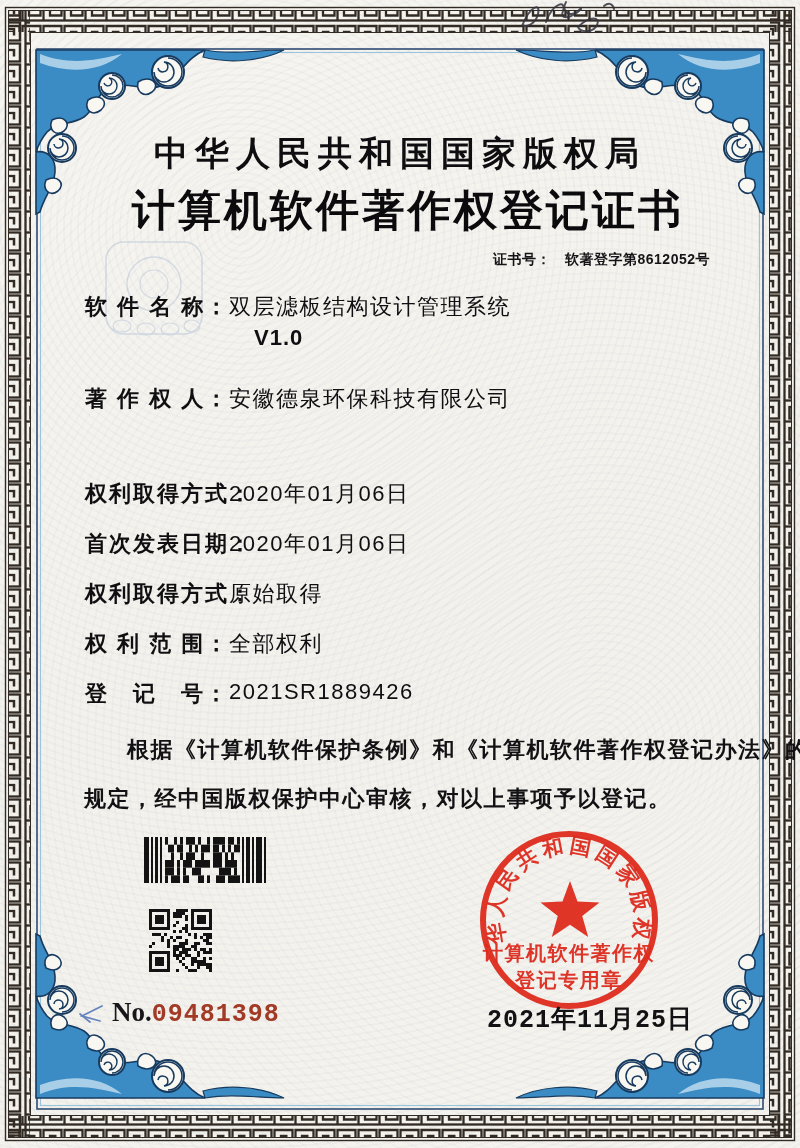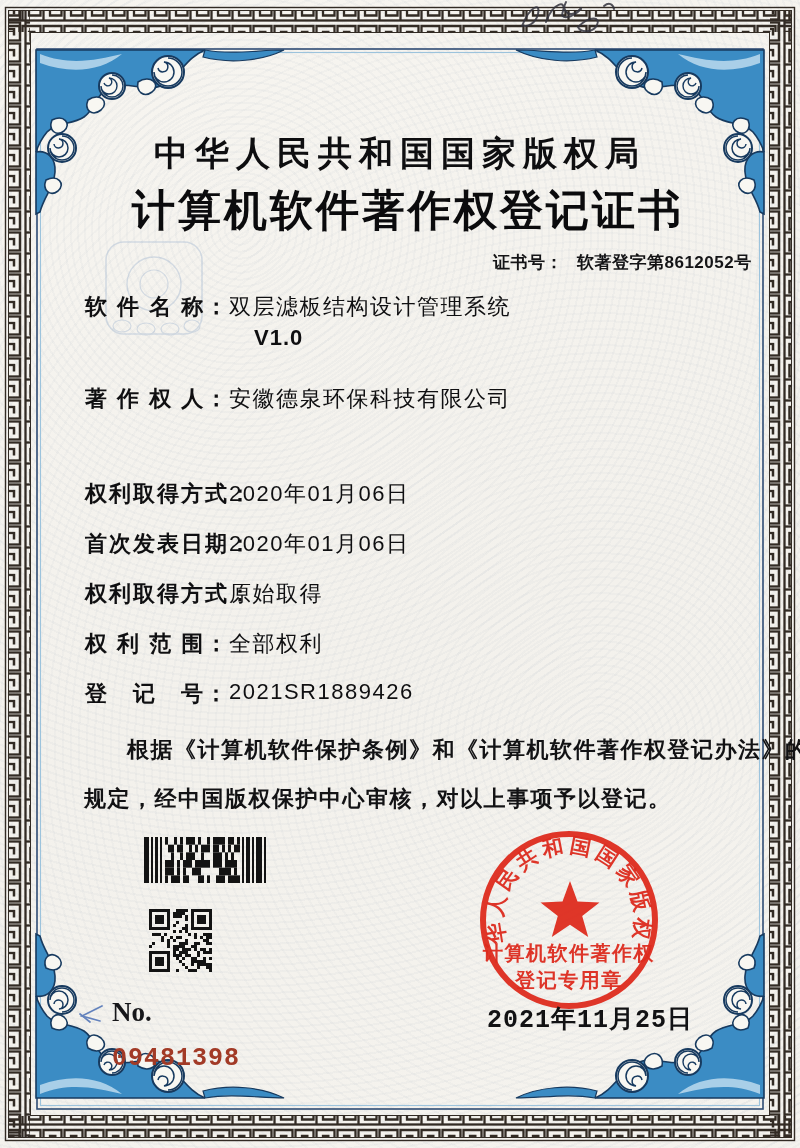--- a/index.html
+++ b/index.html
@@ -19,30 +19,30 @@
   .frame-svg{position:absolute;left:0;top:0;}
   .t-authority{
     left:0;top:131px;width:800px;text-align:center;
     font-size:34px;font-weight:bold;letter-spacing:7px;color:#0e0e10;
   }
   .t-title{
     left:0;top:182px;width:800px;text-align:center;
     font-size:43px;font-weight:bold;letter-spacing:3px;color:#0b0b0d;margin-left:8px;
   }
   .certno{
-    left:493px;top:251px;font-size:17px;font-weight:bold;color:#141416;
+    left:493px;top:251px;font-size:14px;font-weight:bold;color:#141416;
     letter-spacing:0.5px;white-space:nowrap;
   }
   .certno .gap{display:inline-block;width:14px;}
   .frow{left:0;top:0;white-space:nowrap;color:#0f0f11;}
   .frow .lab{position:absolute;left:85px;font-size:22px;font-weight:bold;letter-spacing:2px;}
   .frow .val{position:absolute;left:229px;font-size:22px;font-weight:normal;letter-spacing:1.5px;}
   .version-line{left:238px;font-size:22px;font-weight:bold;color:#0f0f11;letter-spacing:1px;margin-left:16px;}
   .stmt{font-size:22px;font-weight:600;color:#121214;letter-spacing:1.5px;white-space:nowrap;}
-  .serial{left:112px;top:997px;display:flex;align-items:baseline;gap:16px;flex-direction:column;}
+  .serial{left:112px;top:997px;display:flex;align-items:baseline;}
   .serial .no-lab{font-family:"Liberation Serif",serif;font-weight:bold;font-size:27px;color:#17171a;}
   .serial .no-num{font-family:"Liberation Mono",monospace;font-weight:bold;font-size:25px;letter-spacing:1px;}
   .issue-date{left:487px;top:1002px;font-size:25px;font-weight:bold;color:#121214;letter-spacing:1px;font-family:Liberation Mono, monospace;}
   .barcode{left:144px;top:837px;}
   .qrcode{left:149px;top:909px;}
   .seal-text{font-family:"Liberation Sans",sans-serif;font-weight:bold;}
 </style>
 </head>
 <body>
 

